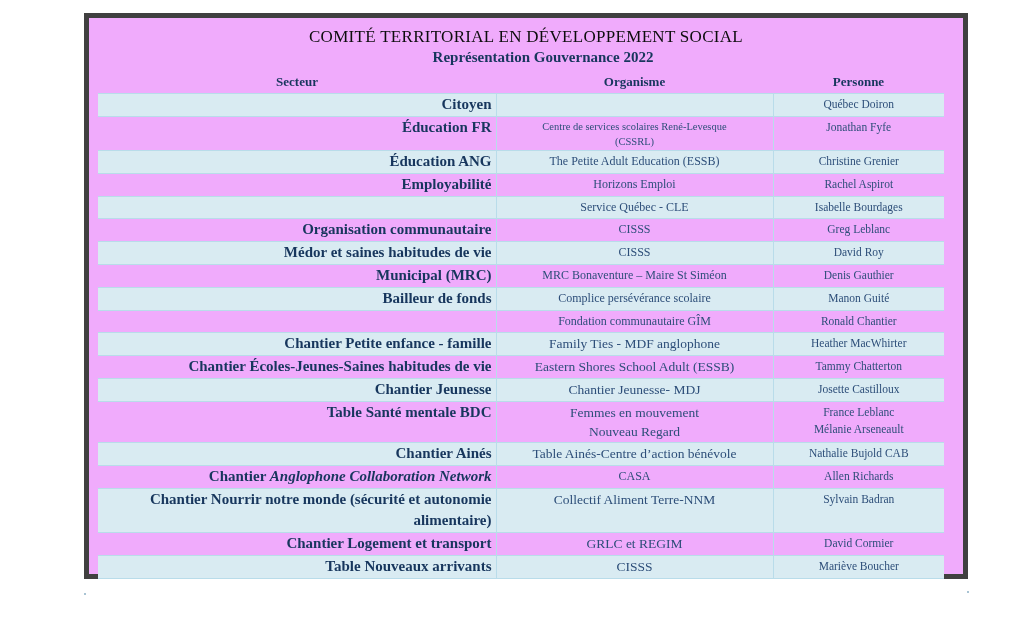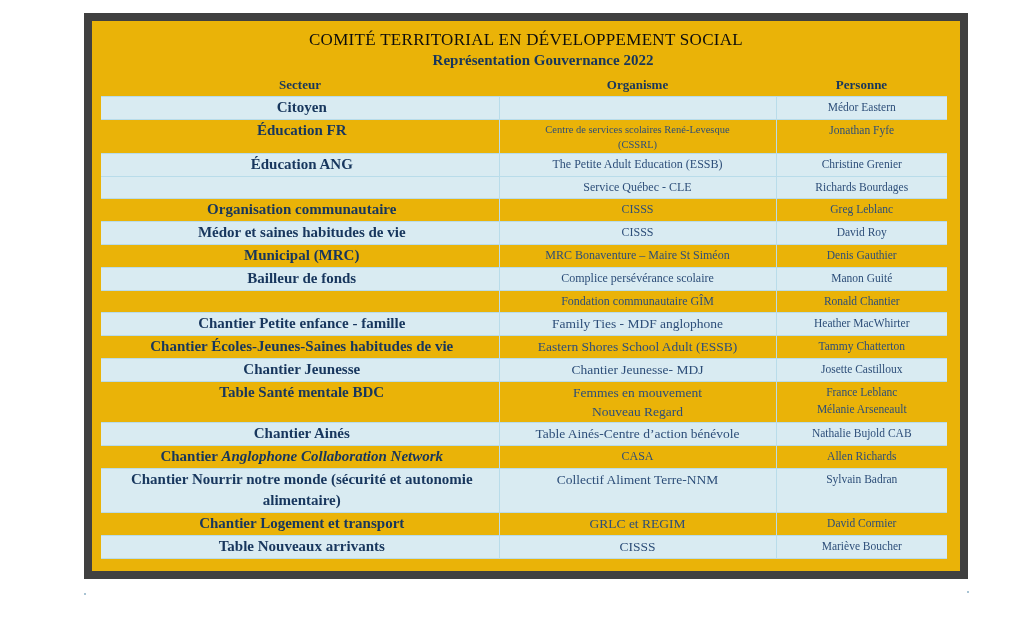--- a/index.html
+++ b/index.html
@@ -2,21 +2,21 @@
 <html><head>
 <meta charset="utf-8">
 <style>
   html,body{margin:0;padding:0;}
   body{
     width:1030px;height:618px;background:#ffffff;position:relative;overflow:hidden;
     font-family:"Liberation Serif","DejaVu Serif",serif;
   }
   .doc-frame{
     position:absolute;left:84px;top:13px;width:884px;height:566px;
-    border:8px solid #404040;box-sizing:border-box;background:#eab308;
+    border:5px solid #404040;box-sizing:border-box;background:#f0abfc;
   }
   .title{
     margin-top:9px;text-align:center;font-size:17px;letter-spacing:.3px;color:#0d0d0d;
   }
   .subtitle{
     margin-top:2px;text-align:center;font-size:15px;font-weight:bold;color:#17365d;padding-left:34px;
   }
   table.gov{
     border-collapse:collapse;table-layout:fixed;
     margin:6px 0 0 9px;width:846px;
@@ -28,21 +28,21 @@
     font-size:13px;font-weight:bold;color:#17365d;text-align:center;
     padding:2px 0 3px 0;
   }
   td{
     border-top:1px solid #b9dcea;vertical-align:top;color:#2d4e79;
     overflow:hidden;
   }
   tbody tr:last-child td{border-bottom:1px solid #b9dcea;}
   tr.shaded td{background:#d9ebf2;}
   td.secteur{
-    font-weight:bold;color:#17365d;font-size:15px;text-align:center;
+    font-weight:bold;color:#17365d;font-size:15px;text-align:right;
     padding:0 4px 1px 8px;line-height:21px;
   }
   td.organisme{
     text-align:center;border-left:1px solid #b9dcea;border-right:1px solid #b9dcea;
     padding:1px 2px;line-height:19px;margin-left:12px;
   }
   td.personne{text-align:center;font-size:11.5px;line-height:17px;padding:2px 2px 1px;}
   td.organisme.org-sm{font-size:10.5px;line-height:15px;padding-top:2px;}
   td.organisme.org-md{font-size:12px;}
   td.organisme.org-lg{font-size:13.5px;}
@@ -66,36 +66,41 @@
       <tr>
         <th>Secteur</th>
         <th>Organisme</th>
         <th>Personne</th>
       </tr>
     </thead>
     <tbody id="rows">
         <tr class="shaded">
           <td class="secteur">Citoyen</td>
           <td class="organisme org-md"></td>
-          <td class="personne">Médor Eastern</td>
+          <td class="personne">Québec Doiron</td>
         </tr>
         <tr>
           <td class="secteur">Éducation FR</td>
           <td class="organisme org-sm">Centre de services scolaires René-Levesque<br>(CSSRL)</td>
           <td class="personne">Jonathan Fyfe</td>
         </tr>
         <tr class="shaded">
           <td class="secteur">Éducation ANG</td>
           <td class="organisme org-md">The Petite Adult Education (ESSB)</td>
           <td class="personne">Christine Grenier</td>
         </tr>
+        <tr>
+          <td class="secteur">Employabilité</td>
+          <td class="organisme org-md">Horizons Emploi</td>
+          <td class="personne">Rachel Aspirot</td>
+        </tr>
         <tr class="shaded">
           <td class="secteur"></td>
           <td class="organisme org-md">Service Québec - CLE</td>
-          <td class="personne">Richards Bourdages</td>
+          <td class="personne">Isabelle Bourdages</td>
         </tr>
         <tr>
           <td class="secteur">Organisation communautaire</td>
           <td class="organisme org-md">CISSS</td>
           <td class="personne">Greg Leblanc</td>
         </tr>
         <tr class="shaded">
           <td class="secteur">Médor et saines habitudes de vie</td>
           <td class="organisme org-md">CISSS</td>
           <td class="personne">David Roy</td>

